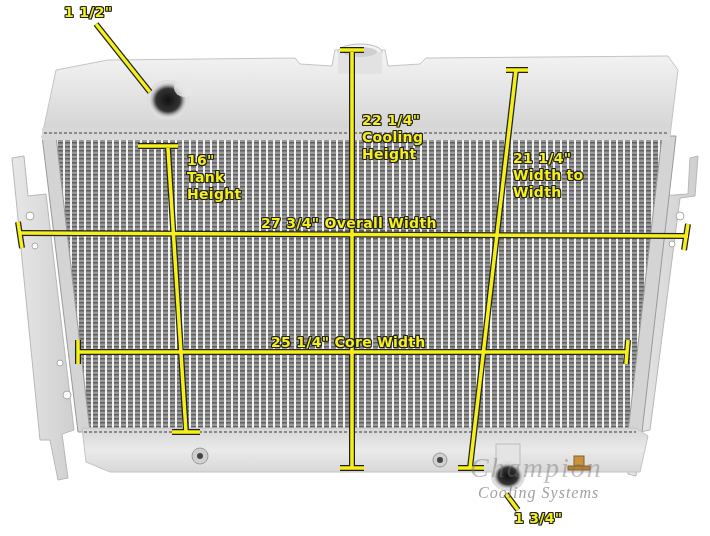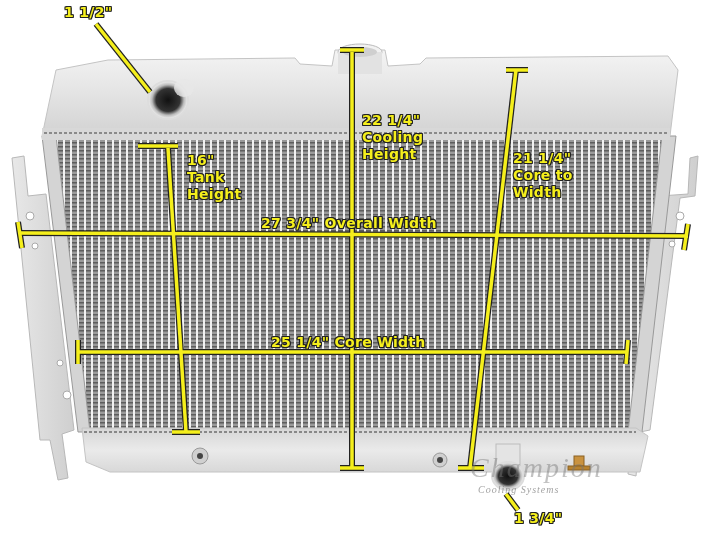--- a/index.html
+++ b/index.html
@@ -19,21 +19,21 @@
   }
   .lbl span { display: block; }
   .wm1 {
     position: absolute; left: 470px; top: 452px;
     font-family: "Liberation Serif", serif; font-style: italic;
     font-size: 28px; color: rgba(120,120,120,0.45); letter-spacing: 2px;
   }
   .wm2 {
     position: absolute; left: 478px; top: 484px;
     font-family: "Liberation Serif", serif; font-style: italic;
-    font-size: 10px; color: rgba(110,110,110,0.65); letter-spacing: 1px;
+    font-size: 16px; color: rgba(110,110,110,0.65); letter-spacing: 1px;
   }
 </style>
 </head>
 <body>
 
 <div id="stage">
   <svg width="710" height="536" viewBox="0 0 710 536">
     <defs>
       <linearGradient id="tankTop" x1="0" y1="0" x2="0" y2="1">
         <stop offset="0" stop-color="#f4f4f4"></stop>
@@ -176,21 +176,21 @@
   </div>
 
   <div class="lbl" style="left:187px; top:152px;">
     <span>16"</span>
     <span>Tank</span>
     <span>Height</span>
   </div>
 
   <div class="lbl" style="left:513px; top:150px;">
     <span>21 1/4"</span>
-    <span>Core to</span>
+    <span>Width to</span>
     <span>Width</span>
   </div>
 
   <div class="lbl" style="left:261px; top:215px;">
     <span>27 3/4" Overall Width</span>
   </div>
 
   <div class="lbl" style="left:271px; top:334px;">
     <span>25 1/4" Core Width</span>
   </div>

